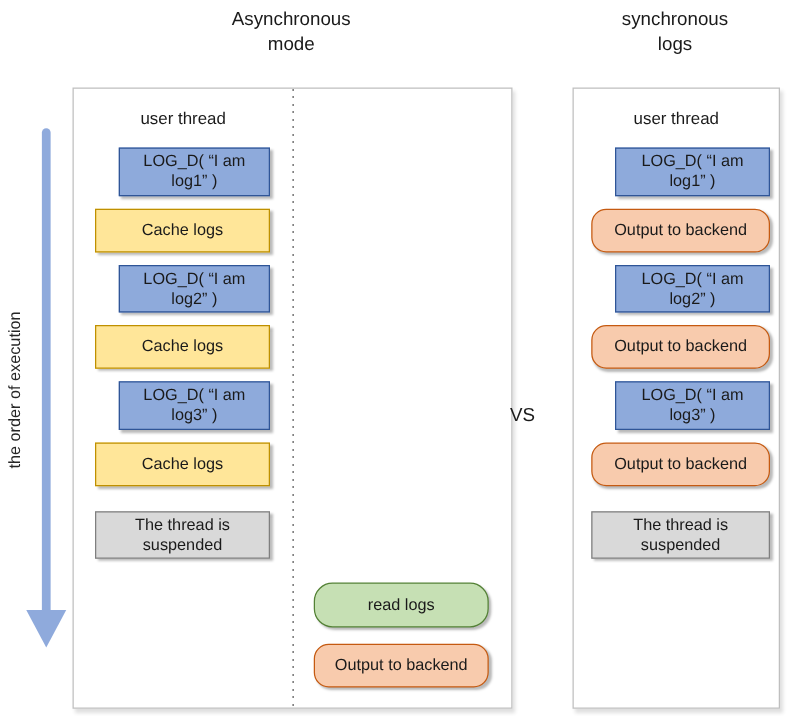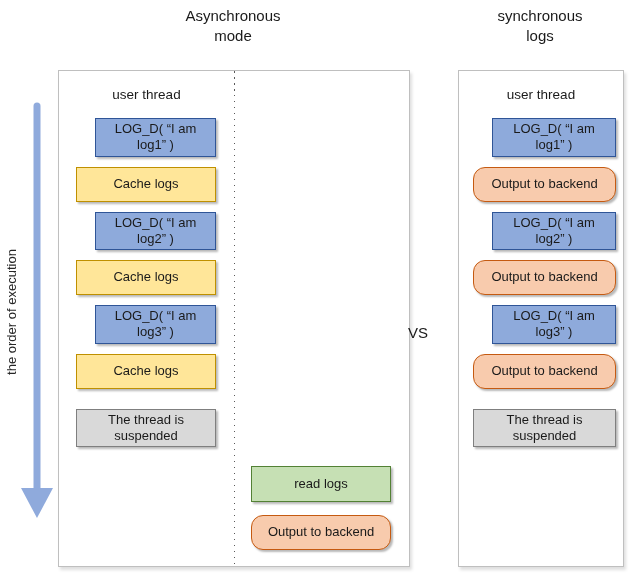--- a/index.html
+++ b/index.html
@@ -40,21 +40,21 @@
   .stack-async-output{left:192px;top:395px;width:140px;gap:13px;}
   .stack-sync{left:14px;top:47px;width:143px;}
   .box{
     min-height:35px;box-sizing:border-box;display:flex;align-items:center;justify-content:center;
     text-align:center;font-size:13px;line-height:1.25;padding:2px 4px;
     border:1px solid;box-shadow:2px 2px 2px rgba(0,0,0,0.28);color:#1a1a1a;
   }
   .box.log{background:var(--log_fill);border-color:var(--log_border);margin-left:19px;}
   .box.cache{background:var(--cache_fill);border-color:var(--cache_border);}
   .box.output{background:var(--output_fill);border-color:var(--output_border);border-radius:12px;}
-  .box.read{background:var(--read_fill);border-color:var(--read_border);min-height:36px;}
+  .box.read{background:var(--read_fill);border-color:var(--read_border);min-height:36px;border-radius:15px;}
   .box.suspended{background:var(--suspended_fill);border-color:var(--suspended_border);margin-top:10px;min-height:38px;}
   .vs{position:absolute;left:408px;top:300px;width:50px;text-align:left;font-size:15px;color:#1a1a1a;margin-top:24px;}
 </style>
 </head>
 <body>
 
 <div class="canvas">
 
   <div class="title title-async">Asynchronous
 mode</div>

